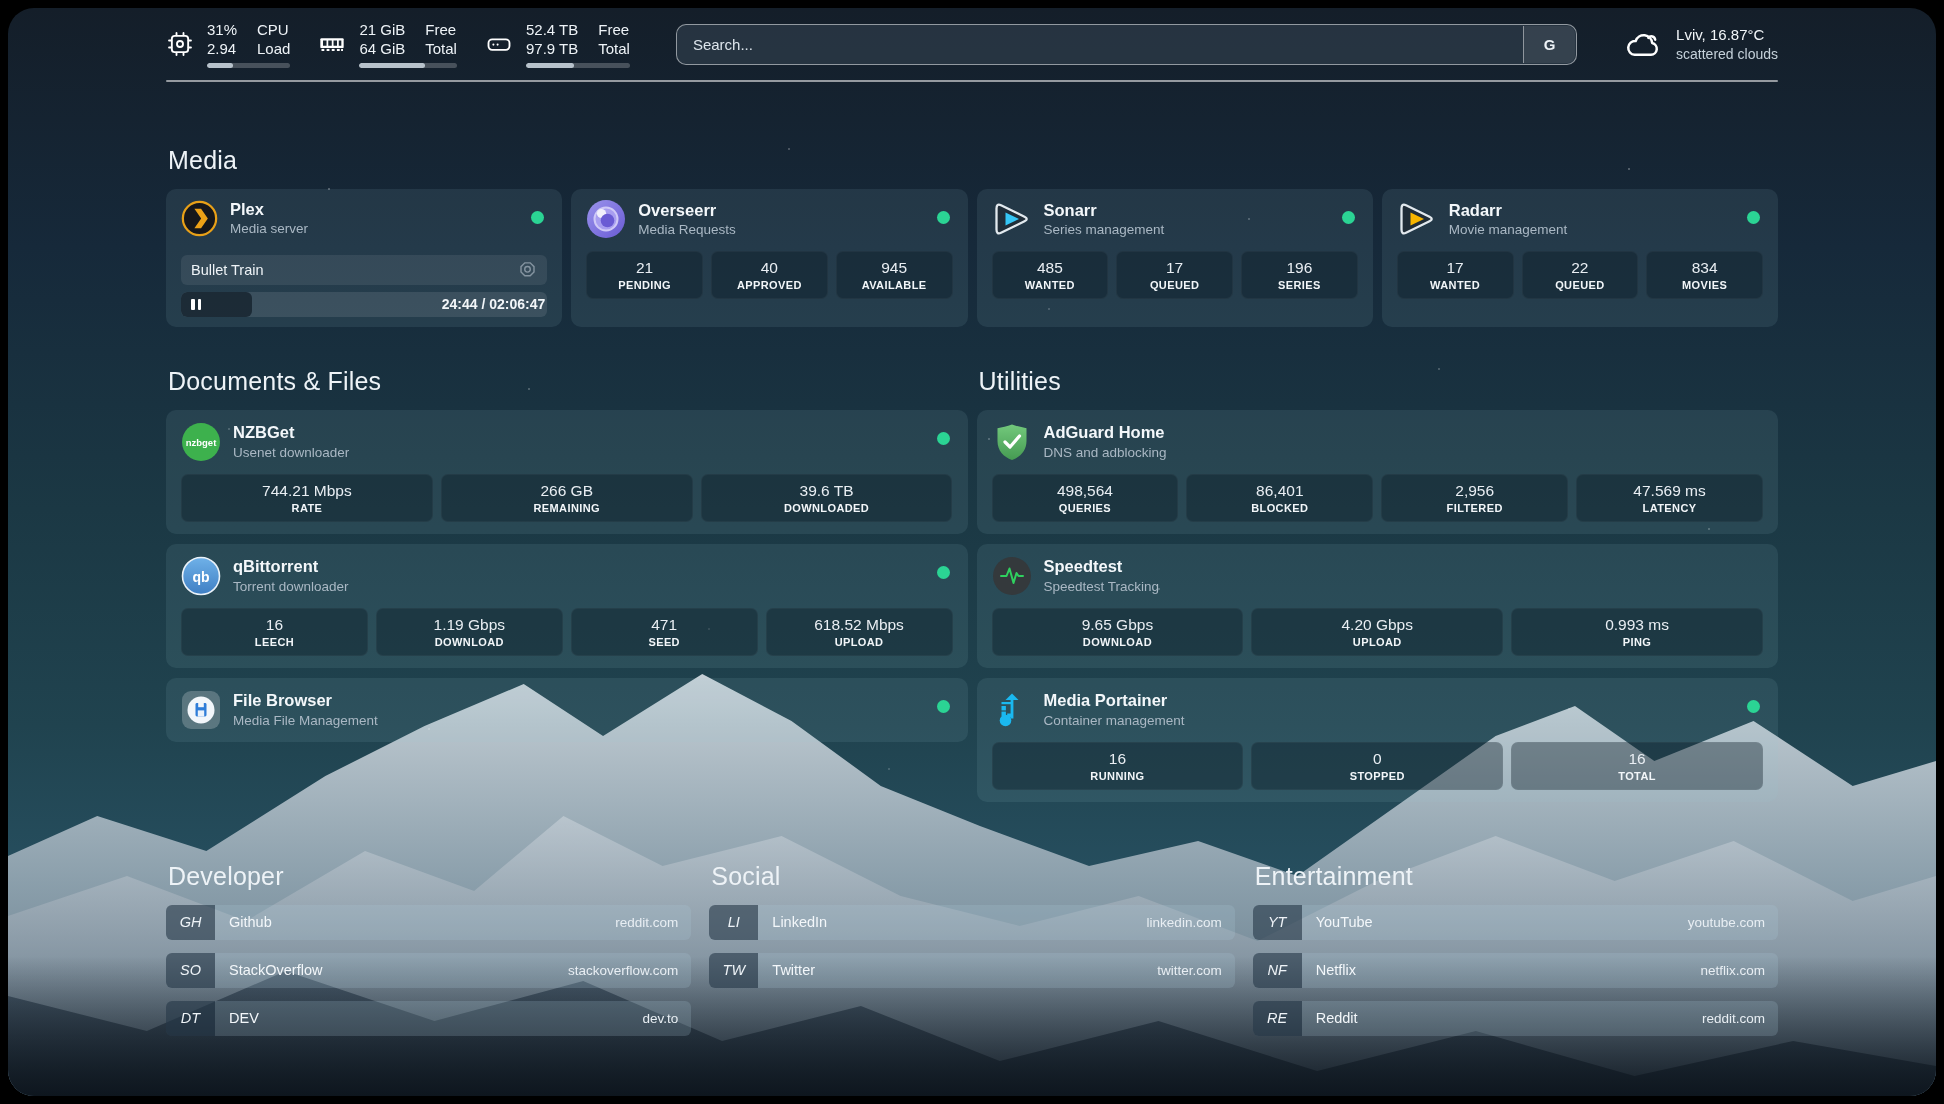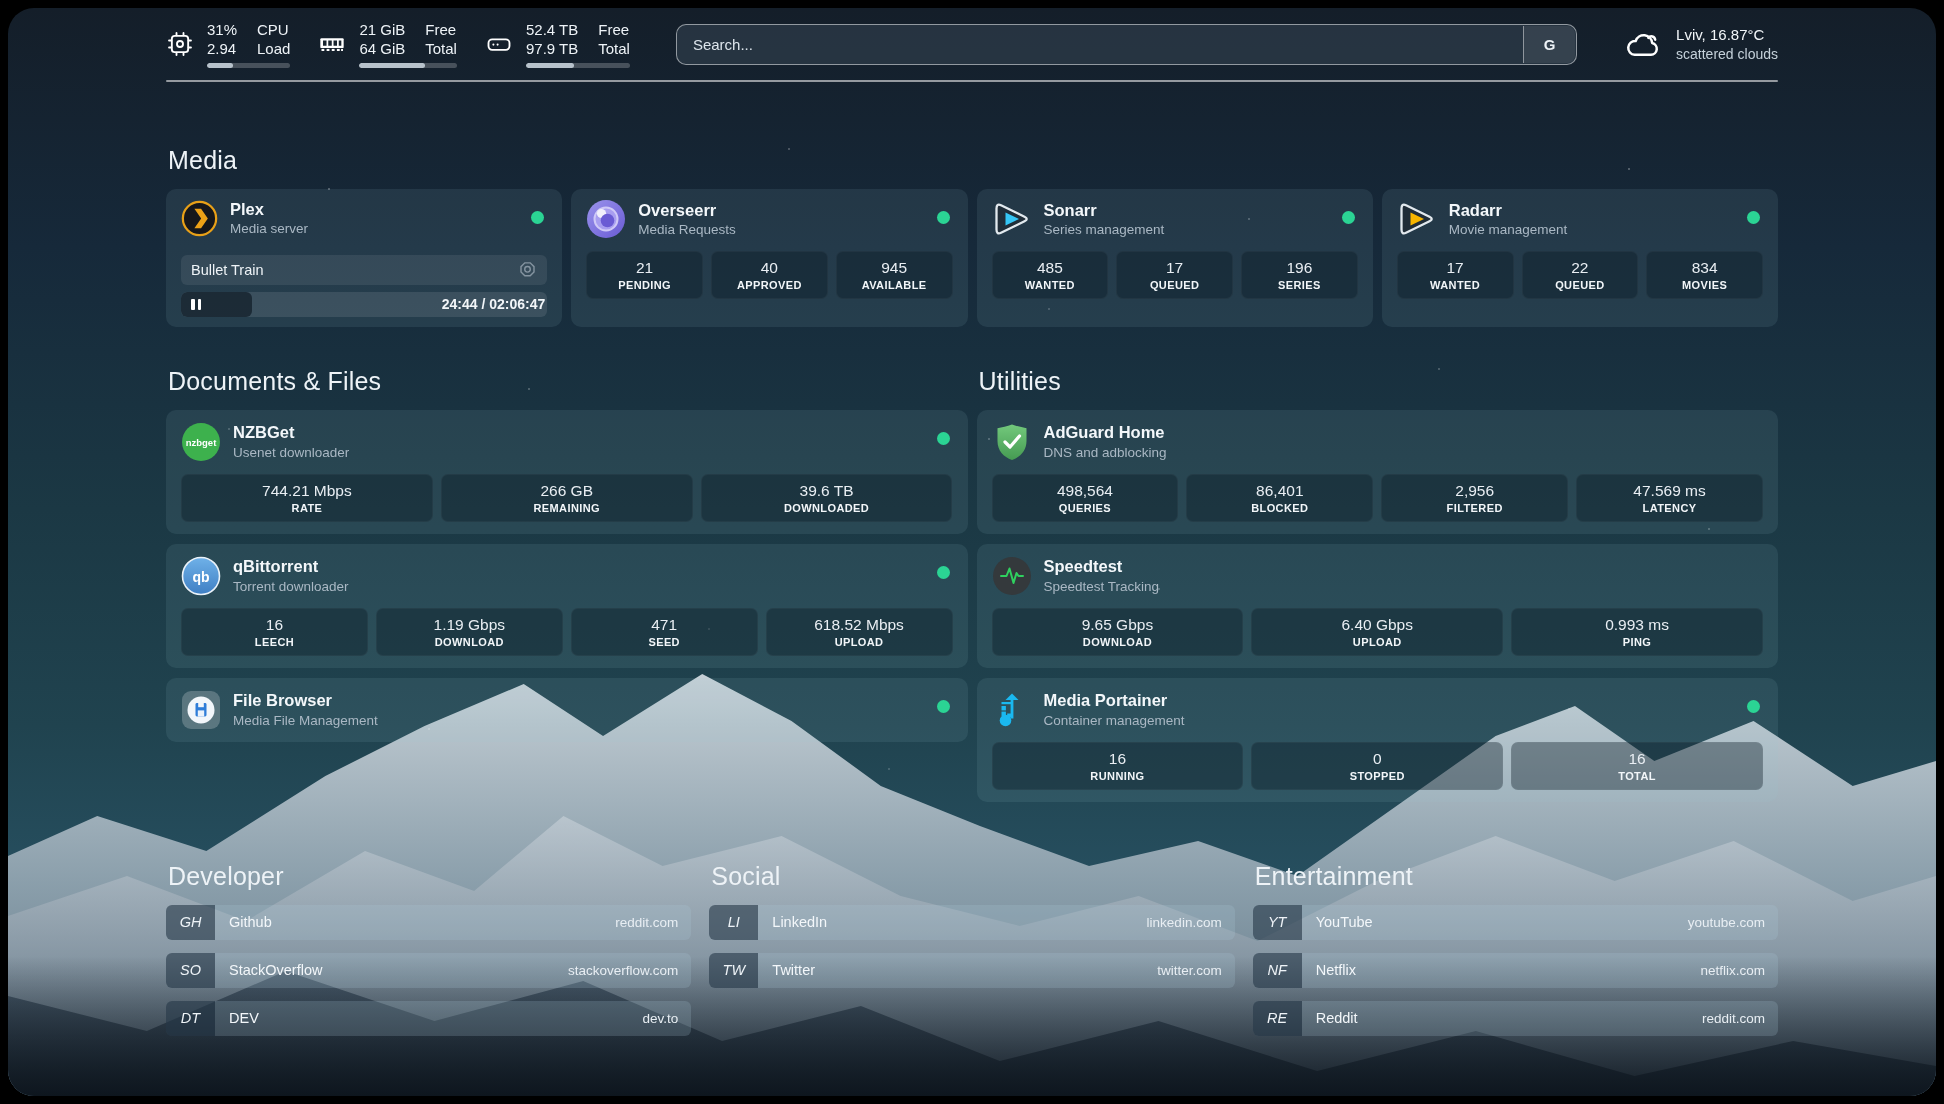--- a/index.html
+++ b/index.html
@@ -521,21 +521,21 @@
             </div>
           </div>
           <div class="stats">
 
               <div class="stat">
                 <span class="stat-value">9.65 Gbps</span>
                 <span class="stat-label">DOWNLOAD</span>
               </div>
 
               <div class="stat">
-                <span class="stat-value">6.40 Gbps</span>
+                <span class="stat-value">4.20 Gbps</span>
                 <span class="stat-label">UPLOAD</span>
               </div>
 
               <div class="stat">
                 <span class="stat-value">0.993 ms</span>
                 <span class="stat-label">PING</span>
               </div>
             </div>
         </div>
 

